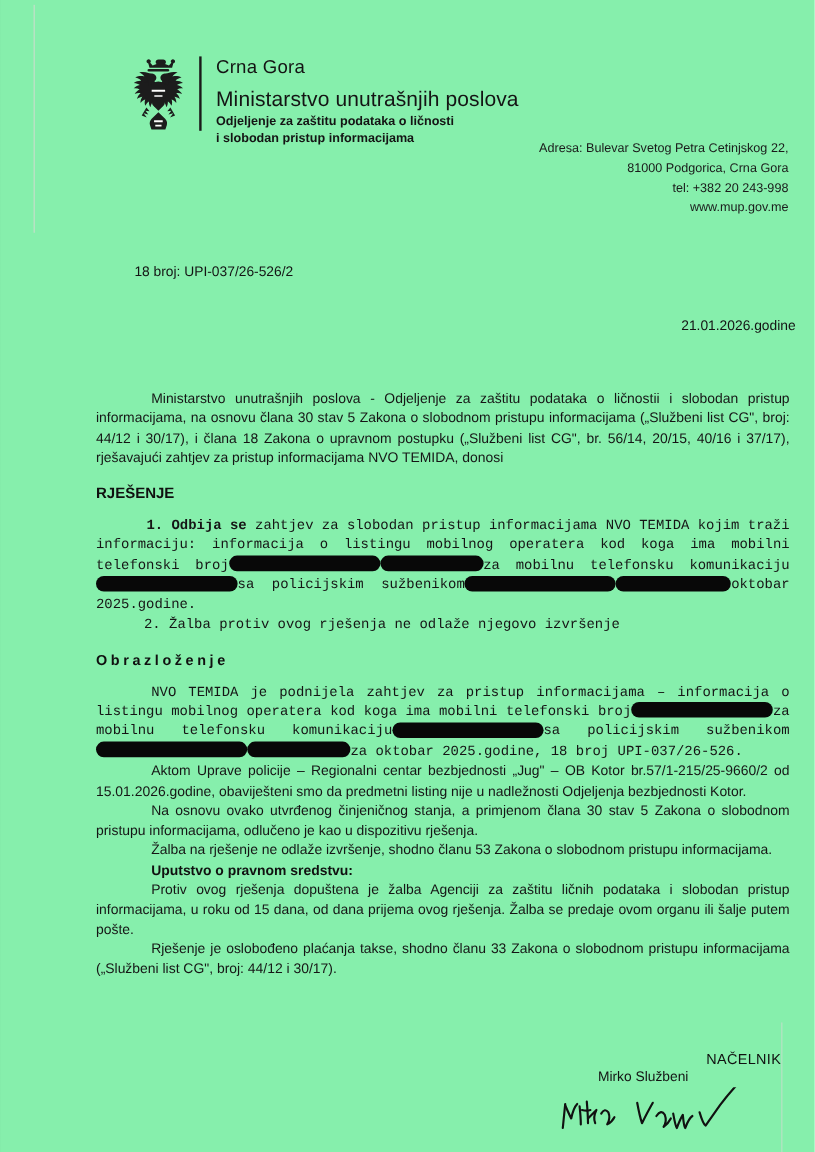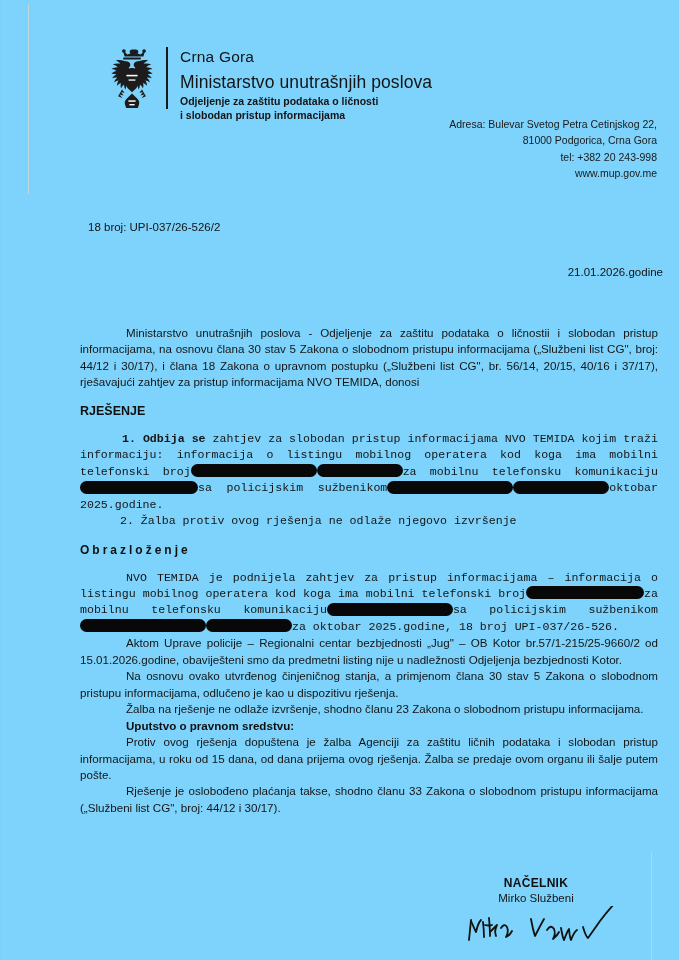--- a/index.html
+++ b/index.html
@@ -9,21 +9,21 @@
   }
   body {
     font-family: "Liberation Sans", sans-serif;
     color: #111111;
   }
   #page {
     position: relative;
     width: 679px;
     height: 960px;
     overflow: hidden;
-    background: #7dd3fc;
+    background: #86efac;
   }
 
   
   .scan-line {
     position: absolute;
     background: #d8d8d4;
     pointer-events: none;
   }
   .scan-line.left  { left: 28px;  top: 4px;   width: 1px; height: 190px; opacity: .75; }
   .scan-line.right { left: 651px; top: 852px; width: 1px; height: 108px; opacity: .6; }
@@ -88,21 +88,21 @@
     top: 116px;
     text-align: right;
     font-size: 10.5px;
     line-height: 1.55;
     color: #1a1a1a;
   }
 
   
   .refno {
     position: absolute;
-    left: 88px;
+    left: 112px;
     top: 221px;
     font-size: 11.5px;
     color: #141414;
   }
   .datum {
     position: absolute;
     right: 16px;
     top: 266px;
     font-size: 11.5px;
     color: #141414;
@@ -164,24 +164,25 @@
 
   
   .signature {
     position: absolute;
     right: 28px;
     top: 876px;
     width: 230px;
     text-align: center;
   }
   .sig-title {
-    font-weight: bold;
+    font-weight: normal;
     font-size: 12px;
     letter-spacing: .3px;
     color: #101010;
+    text-align: right;
   }
   .sig-name {
     font-size: 11.5px;
     margin-top: 2px;
     color: #141414;
   }
   .sig-mark { margin-top: 2px; }
   .sig-mark svg { display: block; }
 </style>
 </head>
@@ -261,21 +262,21 @@
     <div class="gap-m"></div>
     <div class="center-head spaced">Obrazloženje</div>
     <div class="gap-m"></div>
 
     <div class="numbered">
       <span style="display:inline-block;width:46px"></span><span>NVO TEMIDA je podnijela zahtjev za pristup informacijama – informacija o listingu mobilnog operatera kod koga ima mobilni telefonski broj</span><span class="redact blk-c"></span><span>za mobilnu telefonsku komunikaciju</span><span class="redact blk-b"></span><span>sa policijskim sužbenikom</span><span class="redact blk-b"></span><span class="redact blk-a"></span><span>za oktobar 2025.godine, 18 broj UPI-037/26-526.</span>
     </div>
 
     <p class="para indent">Aktom Uprave policije – Regionalni centar bezbjednosti „Jug" – OB Kotor br.57/1-215/25-9660/2 od 15.01.2026.godine, obaviješteni smo da predmetni listing nije u nadležnosti Odjeljenja bezbjednosti Kotor.</p>
     <p class="para indent">Na osnovu ovako utvrđenog činjeničnog stanja, a primjenom člana 30 stav 5 Zakona o slobodnom pristupu informacijama, odlučeno je kao u dispozitivu rješenja.</p>
-    <p class="para indent">Žalba na rješenje ne odlaže izvršenje, shodno članu 23 Zakona o slobodnom pristupu informacijama.</p>
+    <p class="para indent">Žalba na rješenje ne odlaže izvršenje, shodno članu 53 Zakona o slobodnom pristupu informacijama.</p>
 
     <div style="text-indent:46px;font-size:11.6px;line-height:1.42;font-weight:bold;color:#101010">Uputstvo o pravnom sredstvu:</div>
 
     <p class="para indent">Protiv ovog rješenja dopuštena je žalba Agenciji za zaštitu ličnih podataka i slobodan pristup informacijama, u roku od 15 dana, od dana prijema ovog rješenja. Žalba se predaje ovom organu ili šalje putem pošte.</p>
     <p class="para indent">Rješenje je oslobođeno plaćanja takse, shodno članu 33 Zakona o slobodnom pristupu informacijama („Službeni list CG", broj: 44/12 i 30/17).</p>
 
   </div>
 
   <div class="signature">
     <div class="sig-title">NAČELNIK</div>

